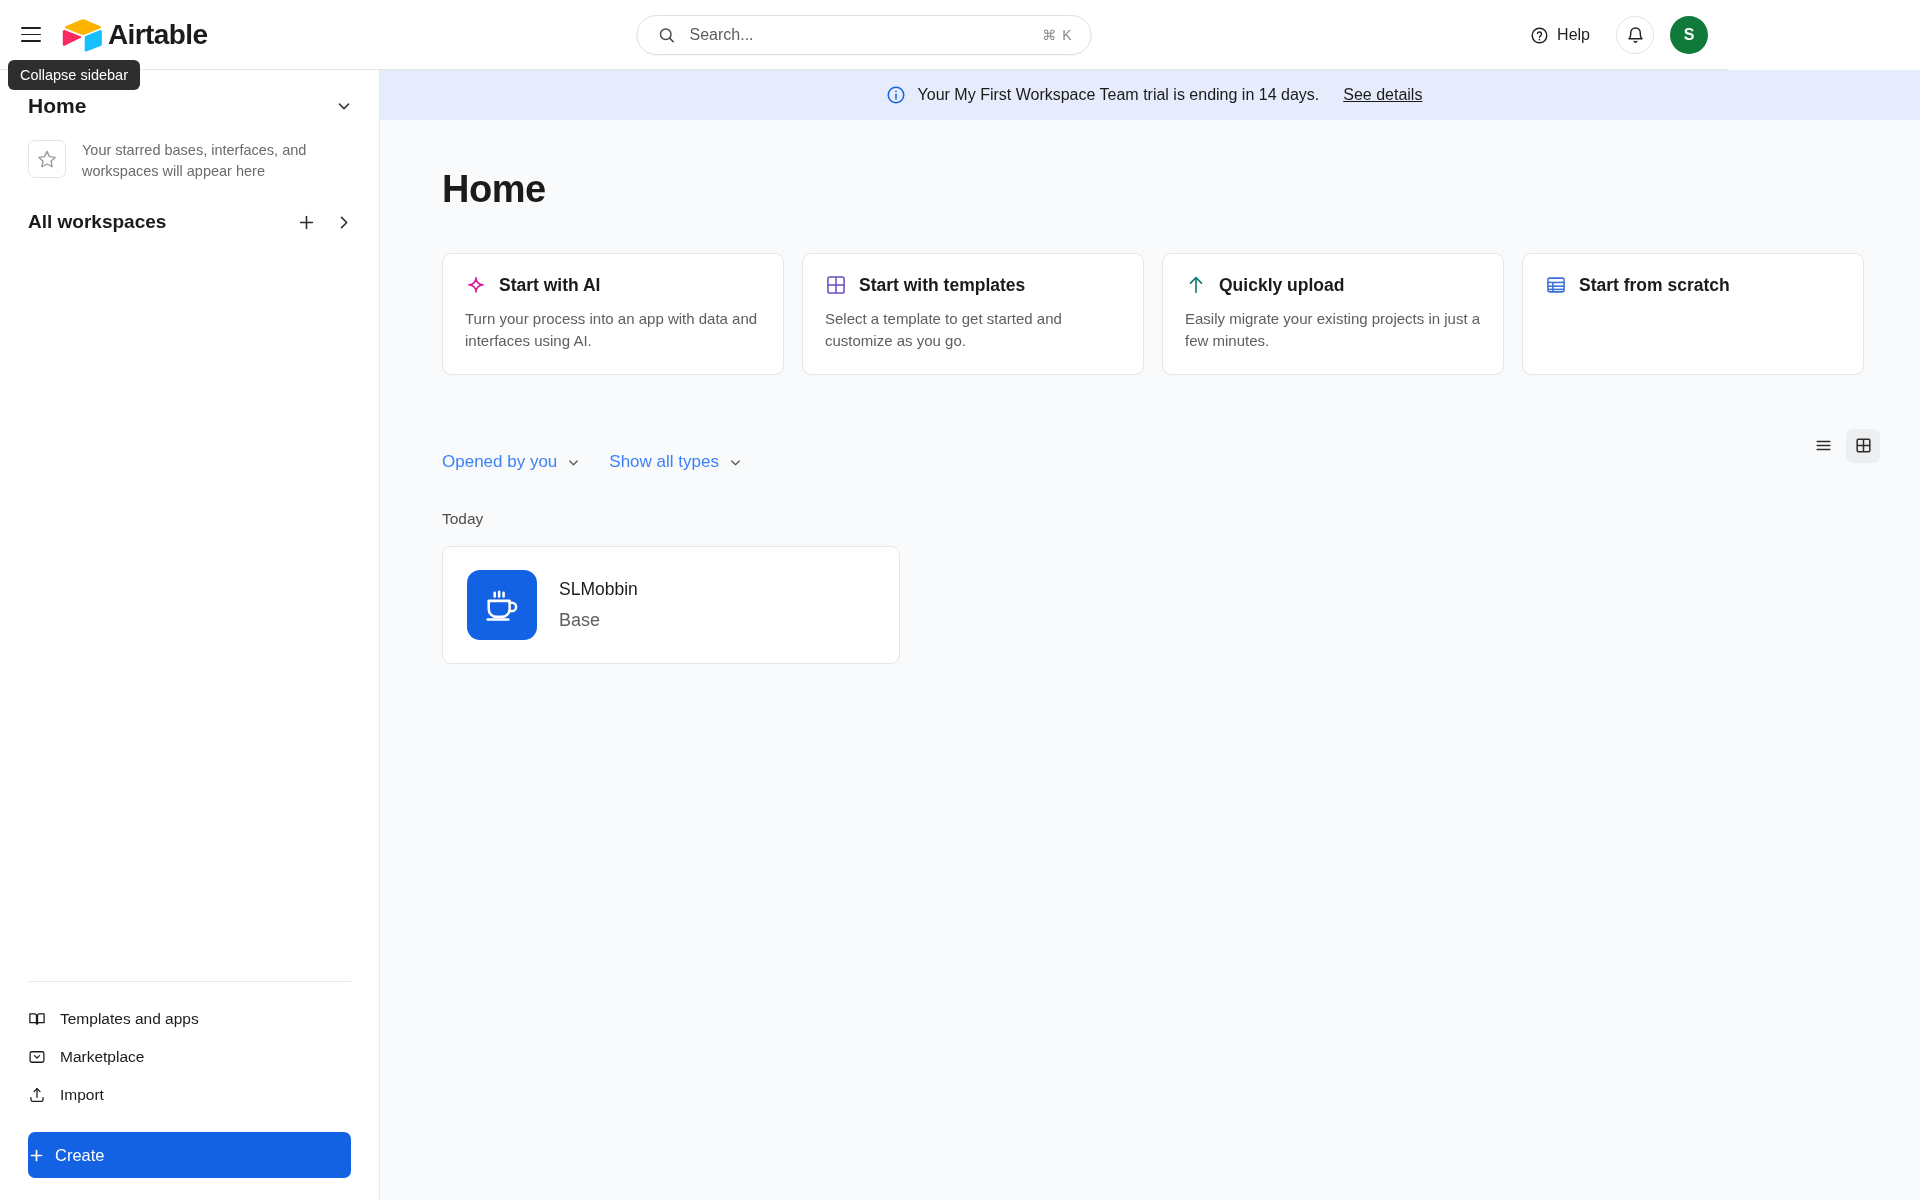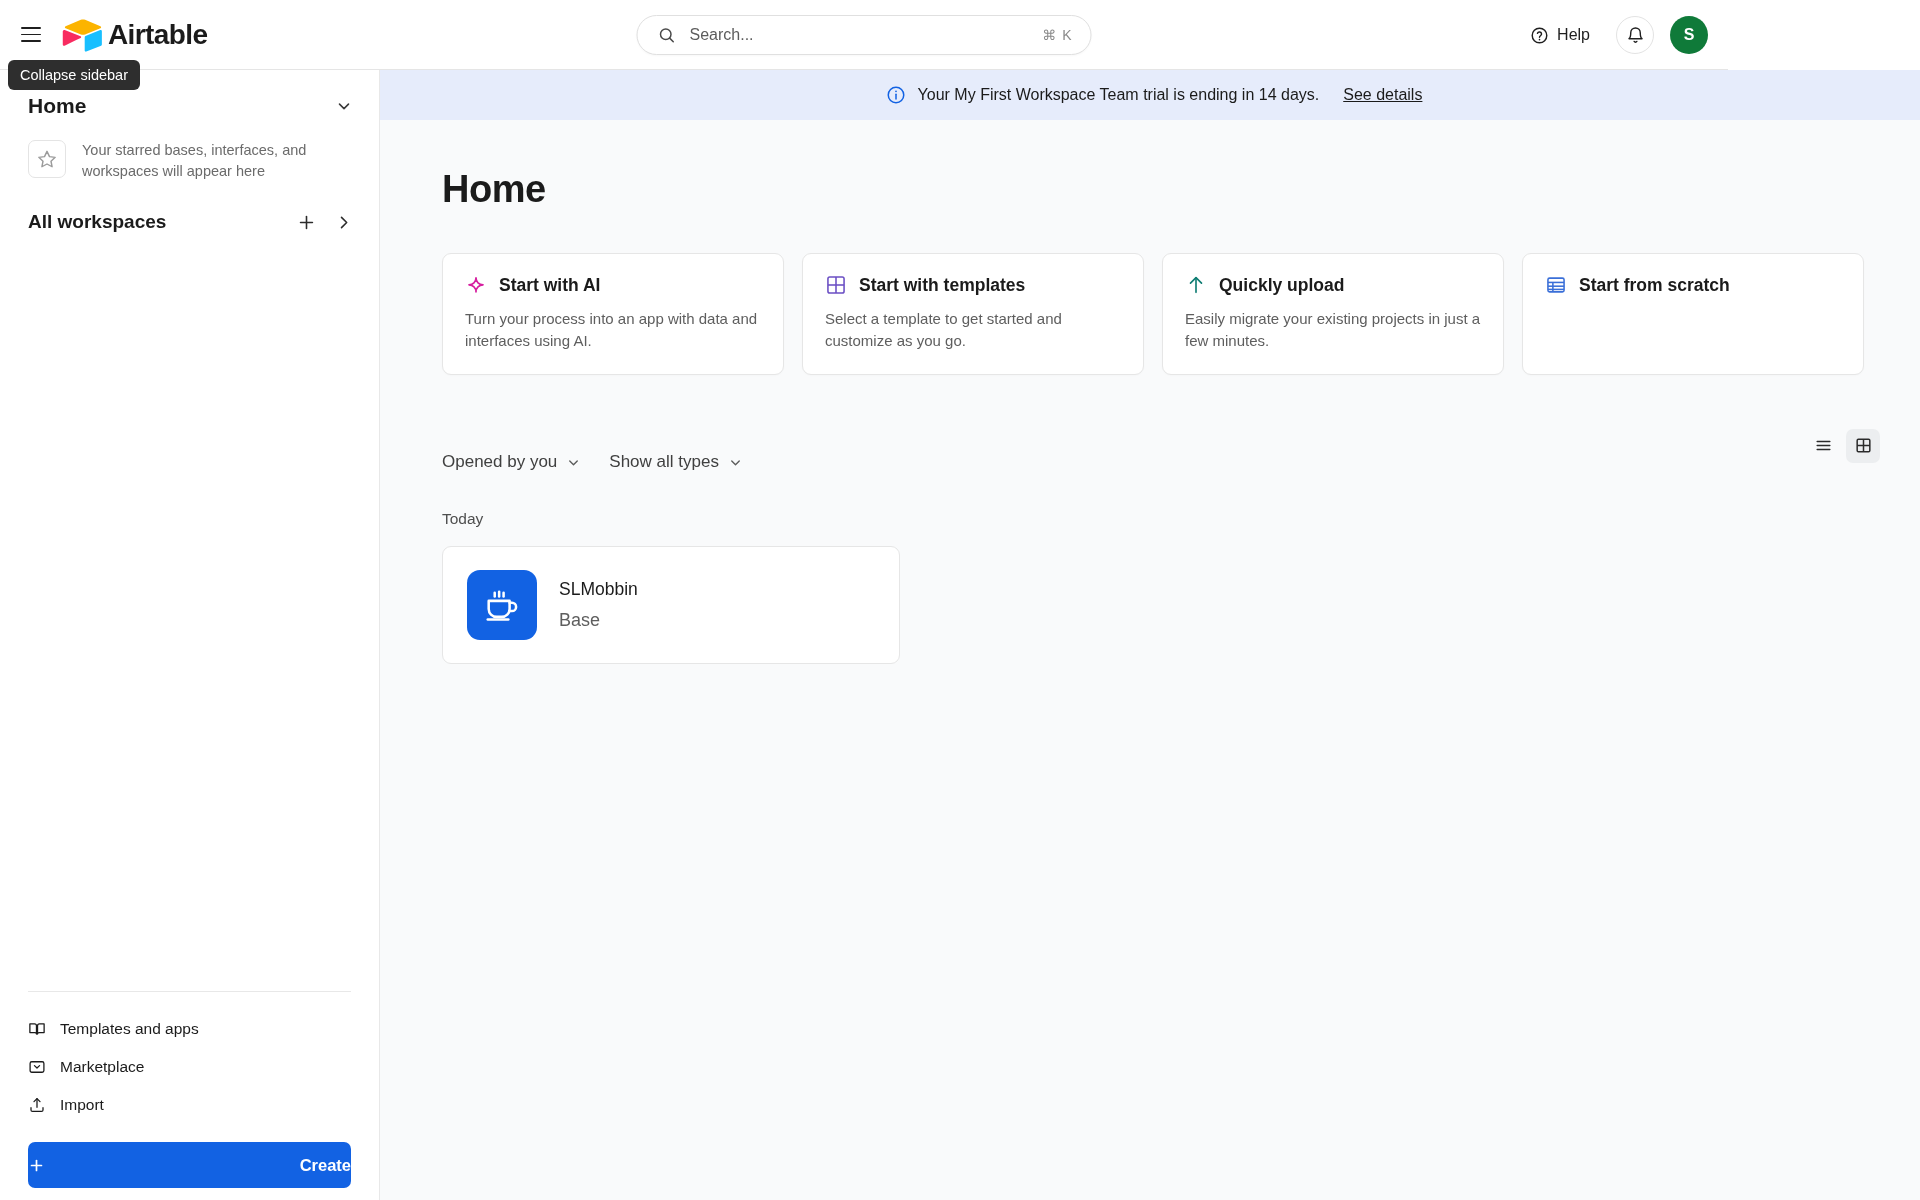--- a/index.html
+++ b/index.html
@@ -123,24 +123,24 @@
 
   #sb-divider { height: 1px; background: #e8e8e8; margin: 0 28px 18px 28px; }
 
   .sb-link {
     display: flex; align-items: center; gap: 14px;
     padding: 10px 28px; font-size: 15.5px; color: #1b1b1b; cursor: pointer;
   }
   .sb-link svg { width: 18px; height: 18px; flex: 0 0 18px; color: #1b1b1b; }
 
   #create-btn {
-    margin: 18px 28px 12px 28px; height: 46px;
+    margin: 18px 28px 22px 28px; height: 46px;
     background: #1262e3; color: #fff; border: none; border-radius: 7px;
-    font-size: 16.5px; font-weight: 700; cursor: pointer;
-    display: flex; align-items: center; justify-content: space-between; gap: 10px;
+    font-size: 16.5px; font-weight: 400; cursor: pointer;
+    display: flex; align-items: center; justify-content: flex-start; gap: 10px;
     font-family: inherit;
   }
   #create-btn svg { width: 17px; height: 17px; }
 
   
   #main {
     position: absolute; top: 70px; left: 380px;
     width: 1540px; height: 1130px;
     background: #f9fafb; overflow: hidden;
   }
@@ -178,21 +178,21 @@
     margin-top: 12px; font-size: 15px; line-height: 1.45; color: #5e5e5e;
   }
 
   
   #filters-row {
     display: flex; align-items: center;
     padding: 44px 40px 0 62px;
   }
   .filter-btn {
     display: flex; align-items: center; gap: 9px;
-    font-size: 17px; color: #404040; cursor: pointer; margin-right: 28px; margin-top: 33px;
+    font-size: 17px; color: #3b82f6; cursor: pointer; margin-right: 28px; margin-top: 33px;
   }
   .filter-btn svg { width: 15px; height: 15px; color: #5c5c5c; }
   #view-toggles { margin-left: auto; display: flex; align-items: center; gap: 6px; }
   .view-btn {
     width: 34px; height: 34px; border-radius: 7px;
     display: flex; align-items: center; justify-content: center; cursor: pointer;
   }
   .view-btn svg { width: 19px; height: 19px; color: #2b2b2b; }
   .view-btn.active { background: #eceef0; }
 

